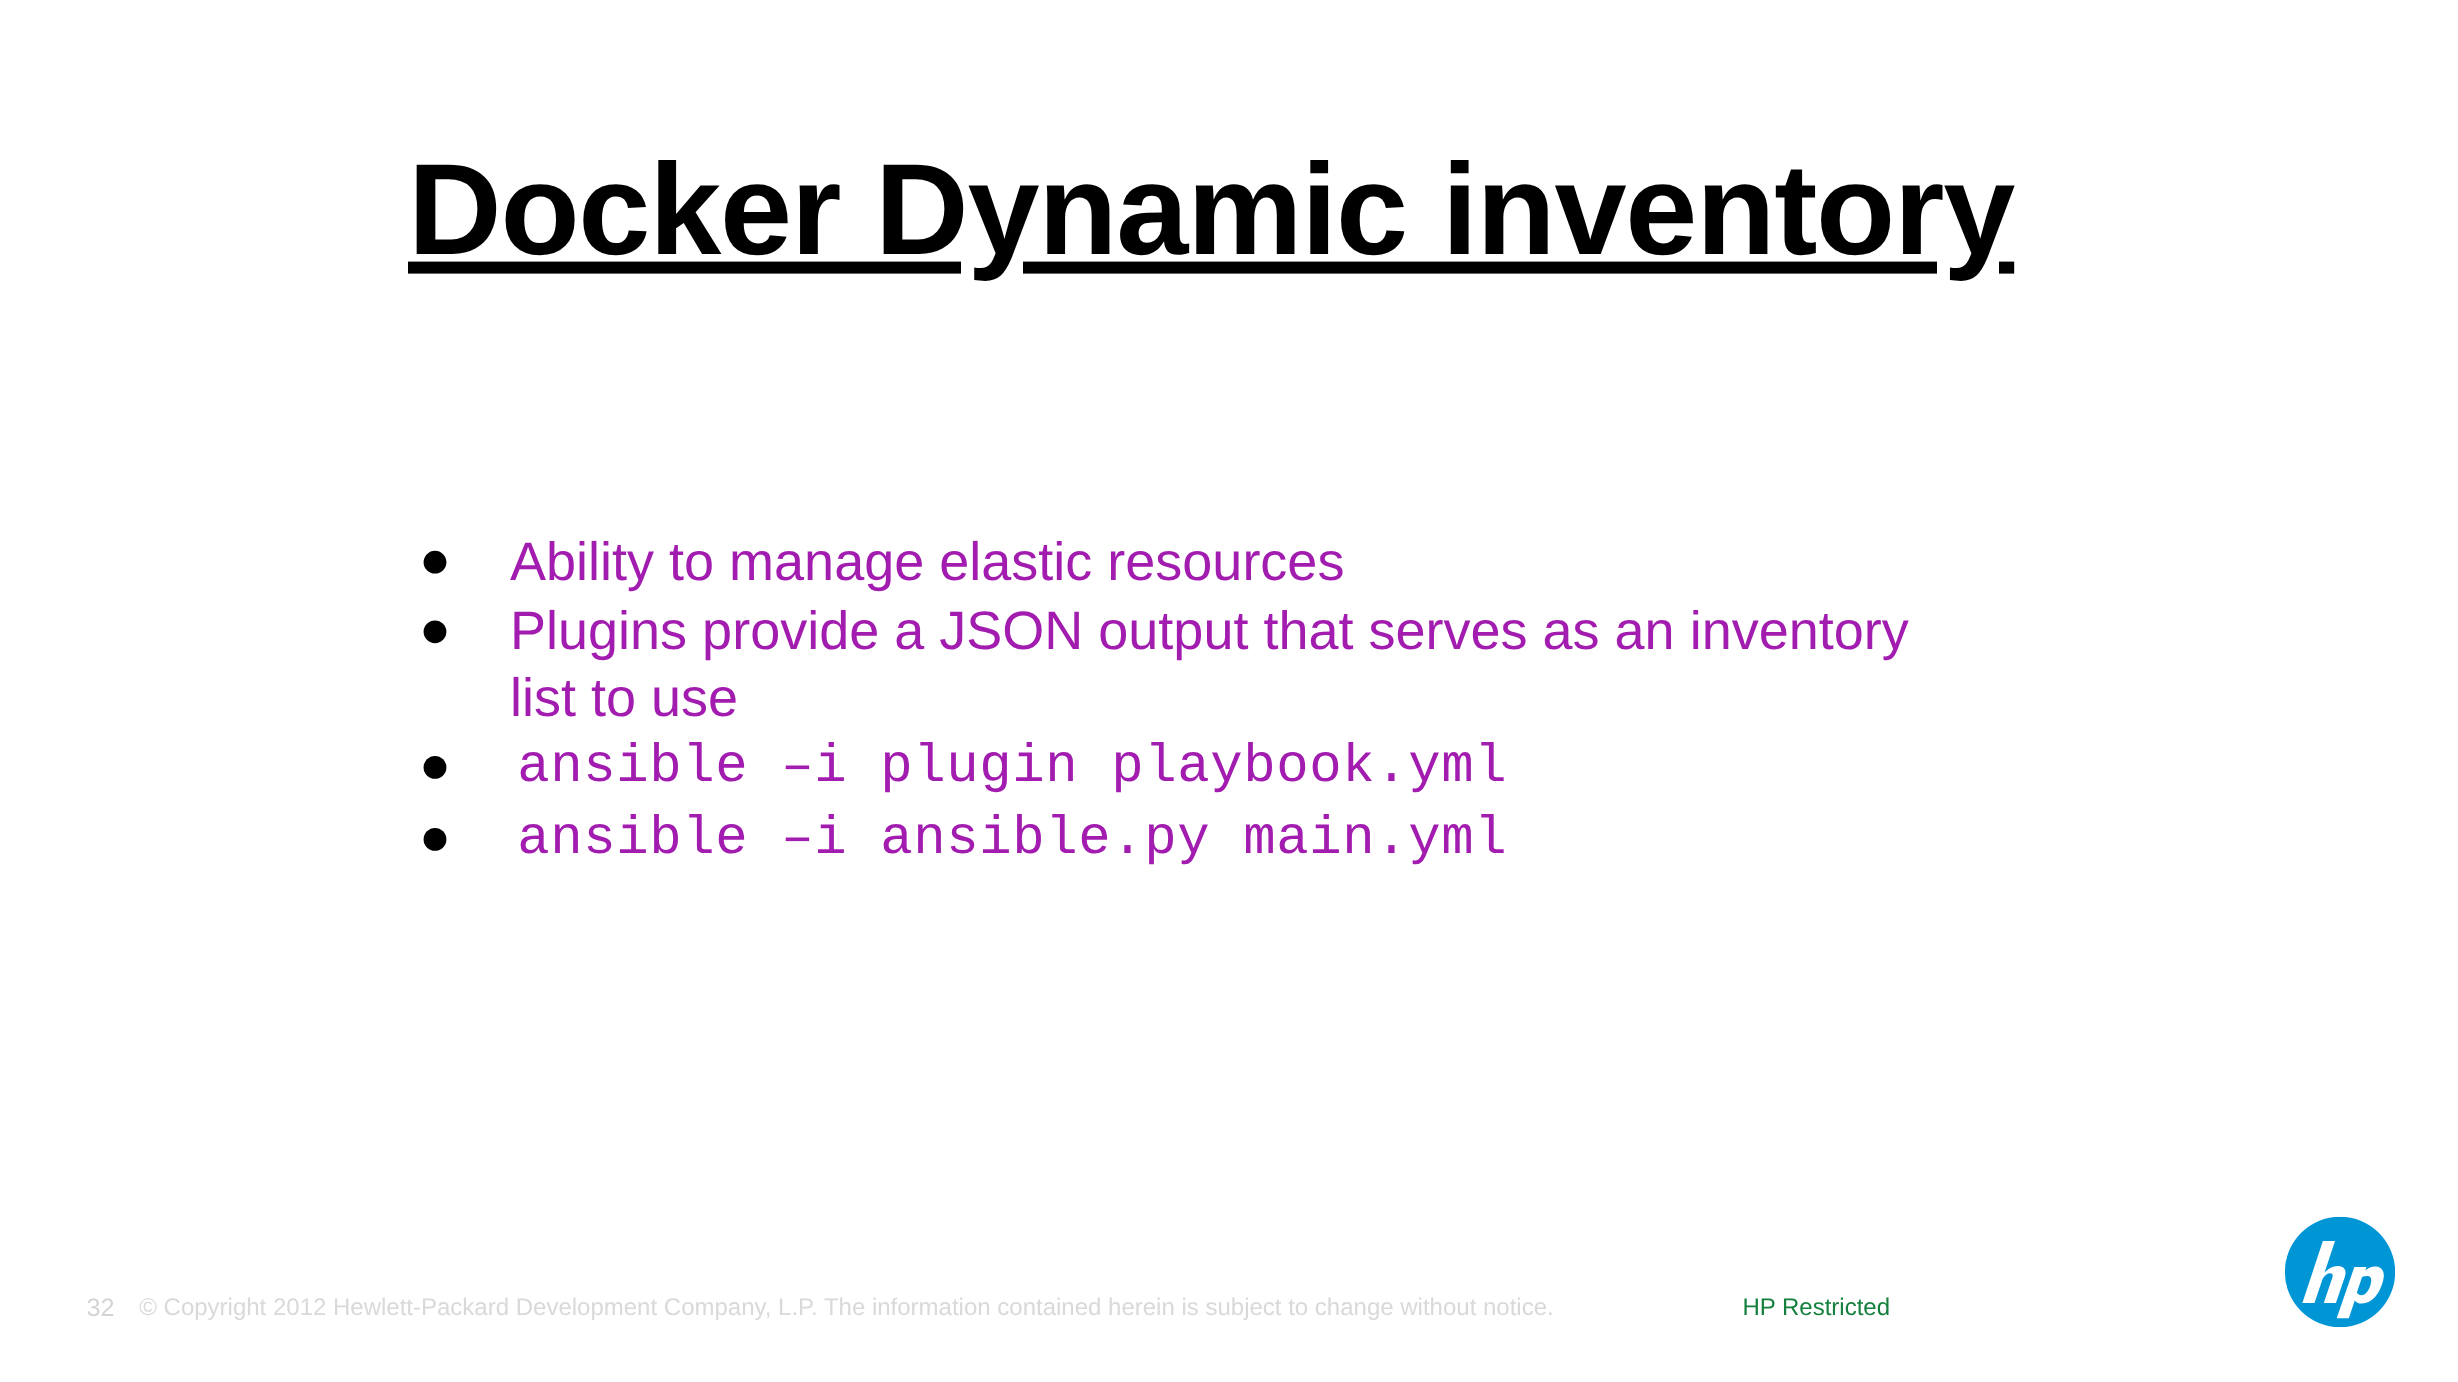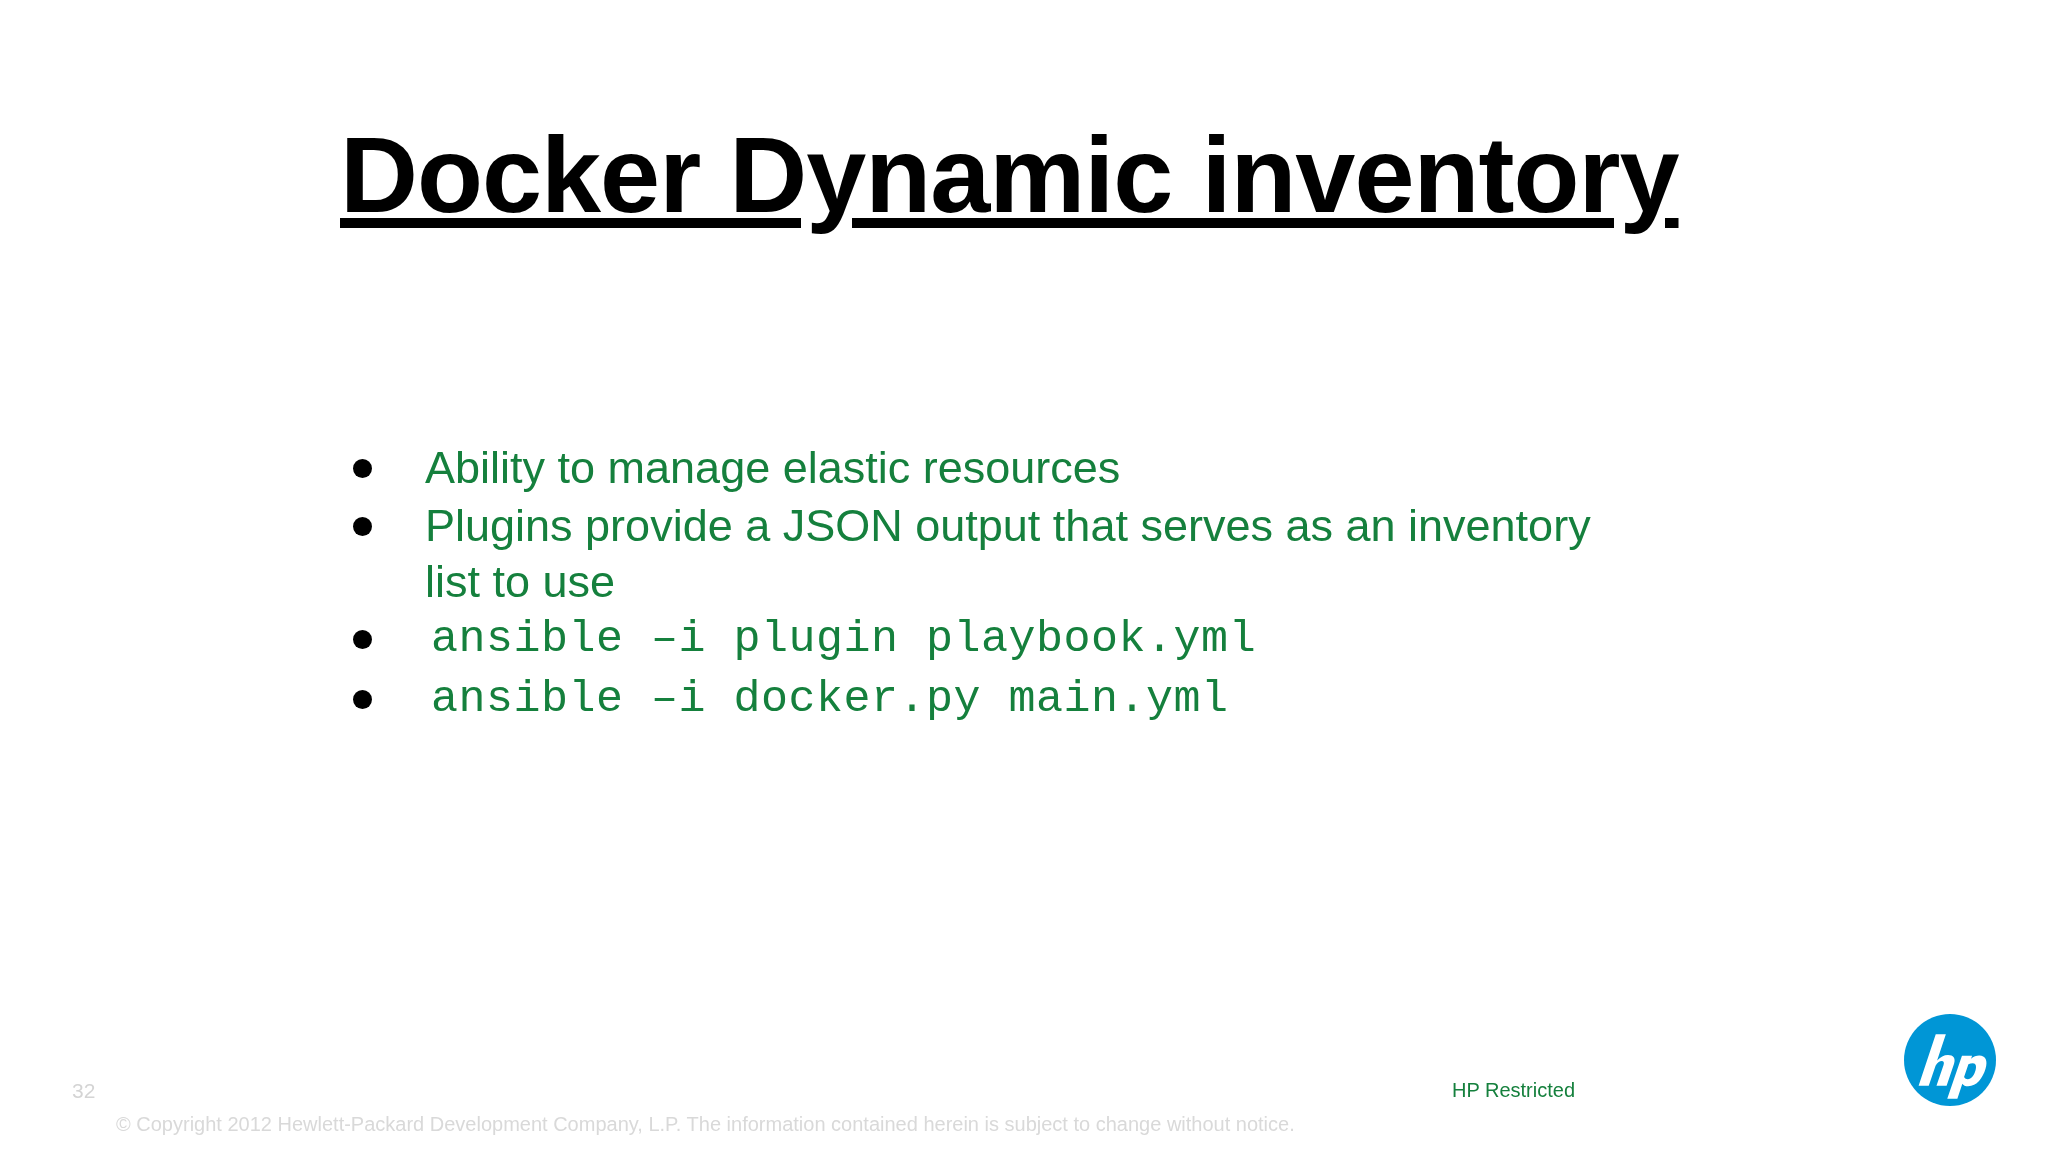--- a/index.html
+++ b/index.html
@@ -40,21 +40,21 @@
     left: 345px;
     top: 440px;
     width: 1300px;
     list-style: none;
     margin: 0;
     padding: 0;
   }
   .bullet-row {
     position: relative;
     padding-left: 80px;
-    color: #15803d;
+    color: #a21caf;
   }
   .bullet-marker {
     position: absolute;
     left: 8px;
     width: 19px;
     height: 19px;
     border-radius: 50%;
     background: #000000;
   }
   .bullet-text {
@@ -95,21 +95,20 @@
     font-size: 21px;
     color: #d4d4d4;
   }
   .footer-copyright {
     position: absolute;
     left: 116px;
     top: 4px;
     font-size: 20px;
     color: #d9d9d9;
     white-space: nowrap;
-    margin-top: 34px;
   }
   .footer-classification {
     position: absolute;
     left: 1452px;
     top: 4px;
     font-size: 20px;
     color: #15803d;
     white-space: nowrap;
   }
 
@@ -142,21 +141,21 @@
       <span class="bullet-text">Plugins provide a JSON output that serves as an inventory list to use</span>
     </li>
 
     <li class="bullet-row code">
       <span class="bullet-marker"></span>
       <span class="bullet-text">ansible –i plugin playbook.yml</span>
     </li>
 
     <li class="bullet-row code">
       <span class="bullet-marker"></span>
-      <span class="bullet-text">ansible –i docker.py main.yml</span>
+      <span class="bullet-text">ansible –i ansible.py main.yml</span>
     </li>
 
   </ul>
 
   <div class="footer">
     <span class="footer-page-number">32</span>
     <span class="footer-copyright">© Copyright 2012 Hewlett-Packard Development Company, L.P.  The information contained herein is subject to change without notice.</span>
     <span class="footer-classification">HP Restricted</span>
   </div>
 

